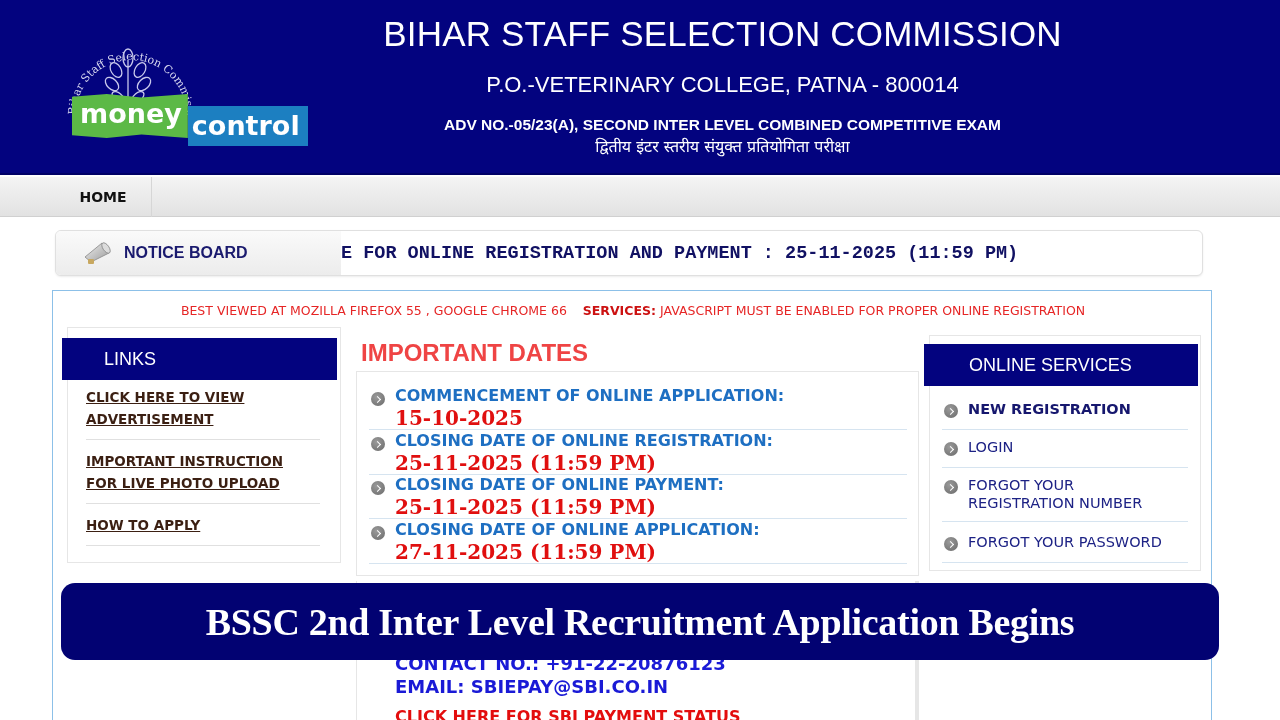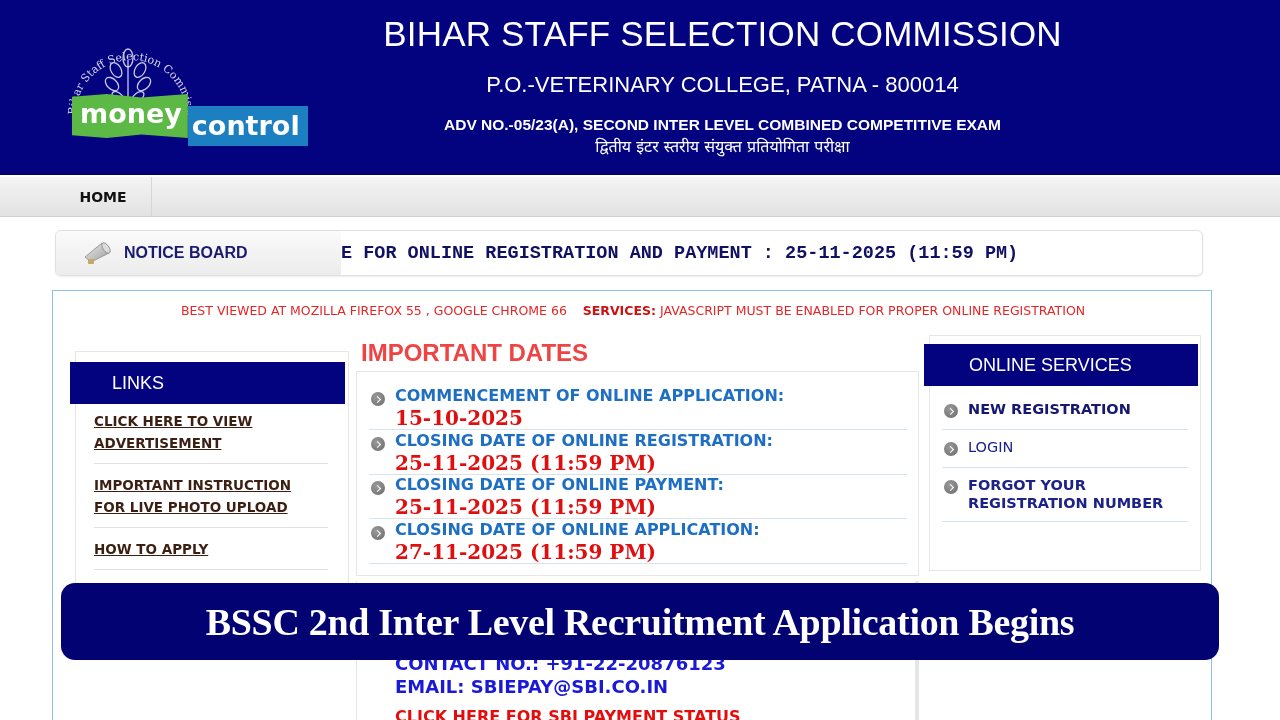--- a/index.html
+++ b/index.html
@@ -26,21 +26,21 @@
     .notice-label { position: absolute; left: 0; top: 0; width: 285px; height: 44px; background: linear-gradient(#fafafa, #ececec); display: flex; align-items: center; padding-left: 26px; }
     .notice-label .txt { margin-left: 12px; font-family: "Liberation Sans", sans-serif; font-weight: bold; font-size: 16px; color: #1a1a6e; }
     .notice-marquee { position: absolute; left: 285px; top: 0; right: 0; height: 44px; display: flex; align-items: center; font-family: "Liberation Mono", monospace; font-weight: bold; font-size: 18.5px; color: #111163; white-space: nowrap; overflow: hidden; }
 
     
     .main { position: absolute; left: 52px; top: 290px; width: 1160px; height: 440px; border: 1px solid #8cc0e8; }
     .best-viewed { position: absolute; left: 0; top: 12px; width: 1160px; text-align: center; font-family: "DejaVu Sans", sans-serif; font-size: 12.5px; color: #e62525; }
     .best-viewed b { font-weight: bold; color: #cc1111; }
 
     
-    .links-panel { position: absolute; left: 14px; top: 60px; width: 274px; height: 236px; border: 1px solid #e6e6e6; background: #fff; margin-left: 8px; }
+    .links-panel { position: absolute; left: 14px; top: 36px; width: 274px; height: 236px; border: 1px solid #e6e6e6; background: #fff; }
     .panel-head { position: absolute; height: 42px; background: #03037f; color: #ffffff; font-family: "Liberation Sans", sans-serif; font-size: 18px; display: flex; align-items: center; }
     .links-panel .panel-head { left: -6px; top: 10px; width: 275px; padding-left: 42px; }
     .link-item { position: absolute; left: 18px; width: 234px; border-bottom: 1px solid #e0e0e0; font-family: "DejaVu Sans", sans-serif; font-weight: bold; font-size: 13.5px; color: #3b1f12; text-decoration: underline; line-height: 22px; cursor: pointer; }
 
     
     .dates-title { position: absolute; left: 308px; top: 48px; font-family: "Liberation Sans", sans-serif; font-weight: bold; font-size: 24px; color: #ef4444; }
     .dates-panel { position: absolute; left: 303px; top: 80px; width: 563px; height: 205px; border: 1px solid #e6e6e6; background: #fff; }
     .date-item { position: absolute; left: 12px; width: 538px; border-bottom: 1px solid #d6e4f0; }
     .date-item .bullet { position: absolute; left: 2px; top: 6px; }
     .date-item .lbl { position: absolute; left: 26px; top: 0; font-family: "DejaVu Sans", sans-serif; font-weight: bold; font-size: 16px; color: #1e6fc2; white-space: nowrap; }
@@ -169,27 +169,31 @@
   <div class="svc-panel">
     <div class="panel-head">ONLINE SERVICES</div>
     <div class="svc-item" style="top:64px;height:30px;">
       <span class="bullet"></span>
       <span class="lbl bold">NEW REGISTRATION</span>
     </div>
     <div class="svc-item" style="top:102px;height:30px;">
       <span class="bullet"></span>
       <span class="lbl">LOGIN</span>
     </div>
-    <div class="svc-item" style="top:140px;height:46px;font-weight:bold;">
+    <div class="svc-item" style="top:140px;height:46px;">
       <span class="bullet"></span>
       <span class="lbl">
         <span>FORGOT YOUR</span><br>
         <span>REGISTRATION NUMBER</span>
       </span>
     </div>
+    <div class="svc-item" style="top:197px;height:30px;">
+      <span class="bullet"></span>
+      <span class="lbl">FORGOT YOUR PASSWORD</span>
+    </div>
   </div>
 
   <div class="contact-panel">
     <div class="contact-no" style="top:72px;">CONTACT NO.: +91-22-20876123</div>
     <div class="contact-email" style="top:95px;">EMAIL: SBIEPAY@SBI.CO.IN</div>
     <div class="sbi-status" style="top:126px;">CLICK HERE FOR SBI PAYMENT STATUS</div>
   </div>
 </div>
 
 <div class="banner">

